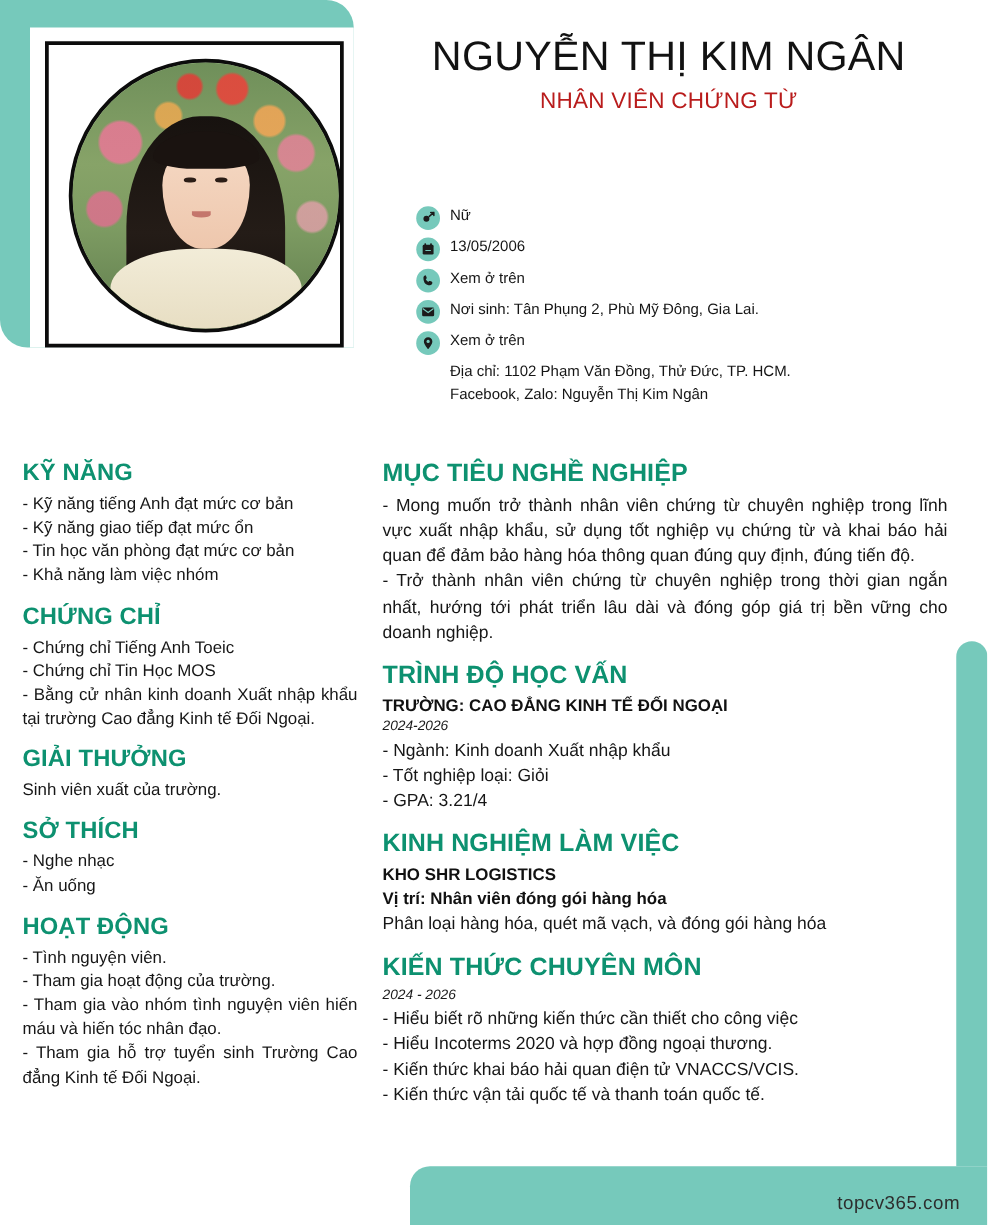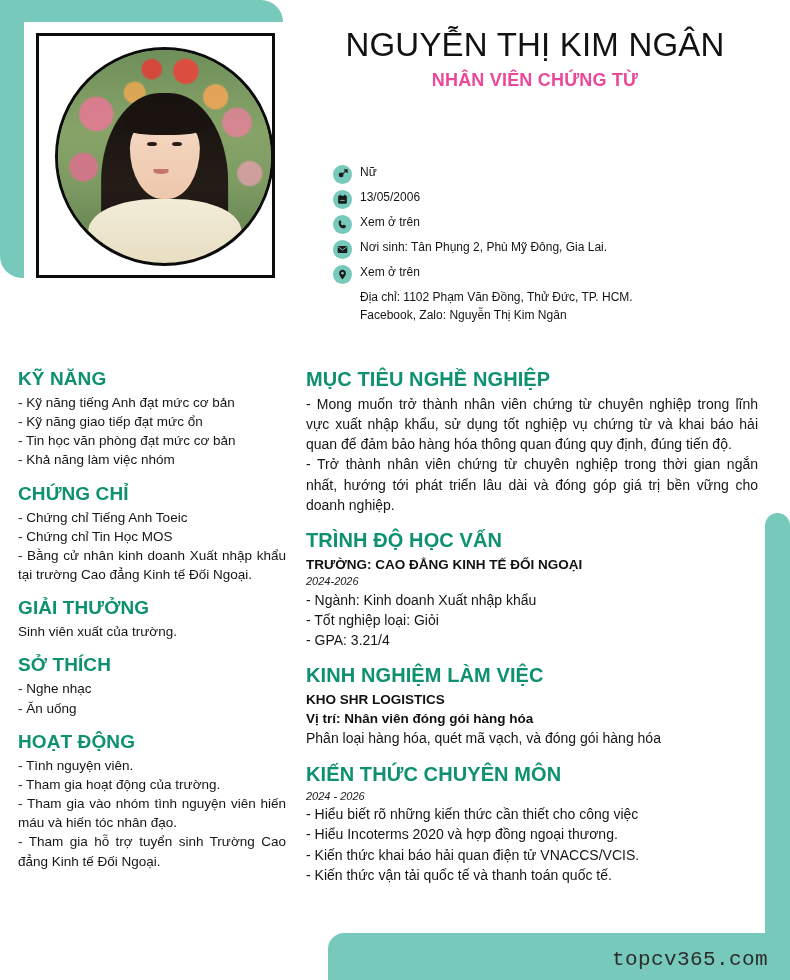--- a/index.html
+++ b/index.html
@@ -48,22 +48,22 @@
     position: absolute;
     left: 328px; bottom: 0;
     width: 462px; height: 47px;
     background: #76c9bb;
     border-top-left-radius: 16px;
     z-index: 3;
   }
   .watermark {
     position: absolute;
     right: 22px; bottom: 9px;
-    font-family: Liberation Mono, monospace;
-    font-size: 21px;
+    font-family: Liberation Sans, sans-serif;
+    font-size: 15px;
     color: #2d2d2d;
     letter-spacing: 0.4px;
     z-index: 4;
   }
 
   
   .photo-card {
     position: absolute;
     left: 36px; top: 33px;
     width: 239px; height: 245px;
@@ -164,22 +164,22 @@
   .cv-name {
     font-size: 33px;
     font-weight: 400;
     color: #121212;
     line-height: 1.16;
     letter-spacing: 0.2px;
   }
   .cv-role {
     margin-top: 6px;
     font-size: 18px;
-    font-weight: 700;
-    color: #ec4899;
+    font-weight: 400;
+    color: #b91c1c;
     letter-spacing: 0.2px;
   }
 
   
   .contact-list {
     position: absolute;
     left: 333px; top: 164px;
     width: 440px;
     z-index: 3;
   }

